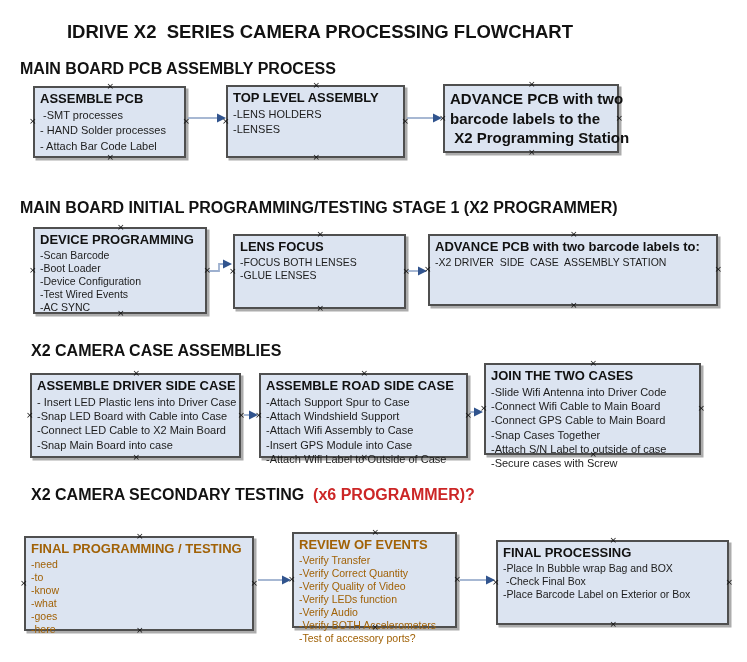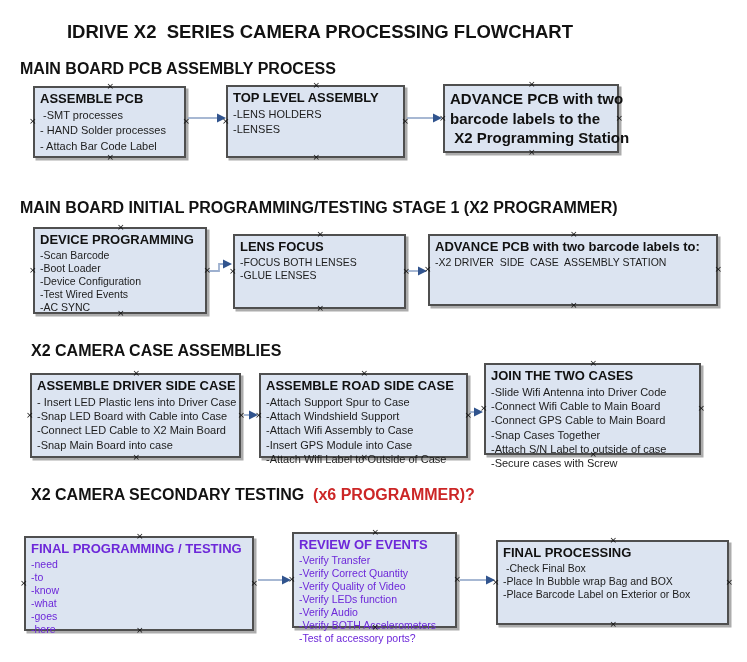--- a/index.html
+++ b/index.html
@@ -12,21 +12,21 @@
   .pbox{position:absolute;box-sizing:border-box;background:#dce4f1;
         border:2px solid #4f4f4f;box-shadow:2.5px 2.5px 0 rgba(128,128,128,.65);
         padding:3px 5px 2px 5px;}
   .pbox-title{font-weight:bold;font-size:13px;line-height:16px;color:#111;white-space:pre;margin-bottom:1px;}
   .pbox.multi .pbox-title{font-size:15px;line-height:19.5px;}
   .pbox-item{white-space:pre;color:#1c1c1c;}
   .row-a .pbox-item{font-size:11px;line-height:15.4px;}
   .row-b .pbox-item{font-size:10.5px;line-height:13px;}
   .row-c .pbox-item{font-size:11px;line-height:14.2px;}
   .row-d .pbox-item{font-size:10.5px;line-height:13px;}
-  .red-box .pbox-title,.red-box .pbox-item{color:#6d28d9;}
+  .red-box .pbox-title,.red-box .pbox-item{color:#a16207;}
   .mark{position:absolute;font-size:9px;line-height:9px;color:#101010;z-index:3;
         font-family:"DejaVu Sans",sans-serif;}
   .mark.t{top:-6px;left:50%;margin-left:-3px;}
   .mark.b{bottom:-6px;left:50%;margin-left:-3px;}
   .mark.l{left:-6px;top:50%;margin-top:-5px;}
   .mark.r{right:-6px;top:50%;margin-top:-5px;}
   svg.overlay{position:absolute;left:0;top:0;z-index:2;pointer-events:none;}
 </style>
 </head>
 <body>
@@ -170,22 +170,22 @@
     <div class="pbox-item">-Verify BOTH Accelerometers</div>
     <div class="pbox-item">-Test of accessory ports?</div>
   </div>
 
   <div class="pbox row-d" style="left:496px;top:540px;width:233px;height:85px">
     <span class="mark t">×</span>
       <span class="mark b">×</span>
       <span class="mark l">×</span>
       <span class="mark r">×</span>
     <div class="pbox-title">FINAL PROCESSING</div>
+    <div class="pbox-item">-Place In Bubble wrap Bag and BOX</div>
     <div class="pbox-item"> -Check Final Box</div>
-    <div class="pbox-item">-Place In Bubble wrap Bag and BOX</div>
     <div class="pbox-item">-Place Barcode Label on Exterior or Box</div>
   </div>
 
   <svg class="overlay" width="747" height="662" viewBox="0 0 747 662">
     <g>
       <line x1="188" y1="118" x2="218" y2="118" stroke="#9db0cf" stroke-width="1.8"></line>
       <polygon points="226,118 217,113.5 217,122.5" fill="#31548e"></polygon>
     </g>
     <g>
       <line x1="407" y1="118" x2="434" y2="118" stroke="#9db0cf" stroke-width="1.8"></line>

